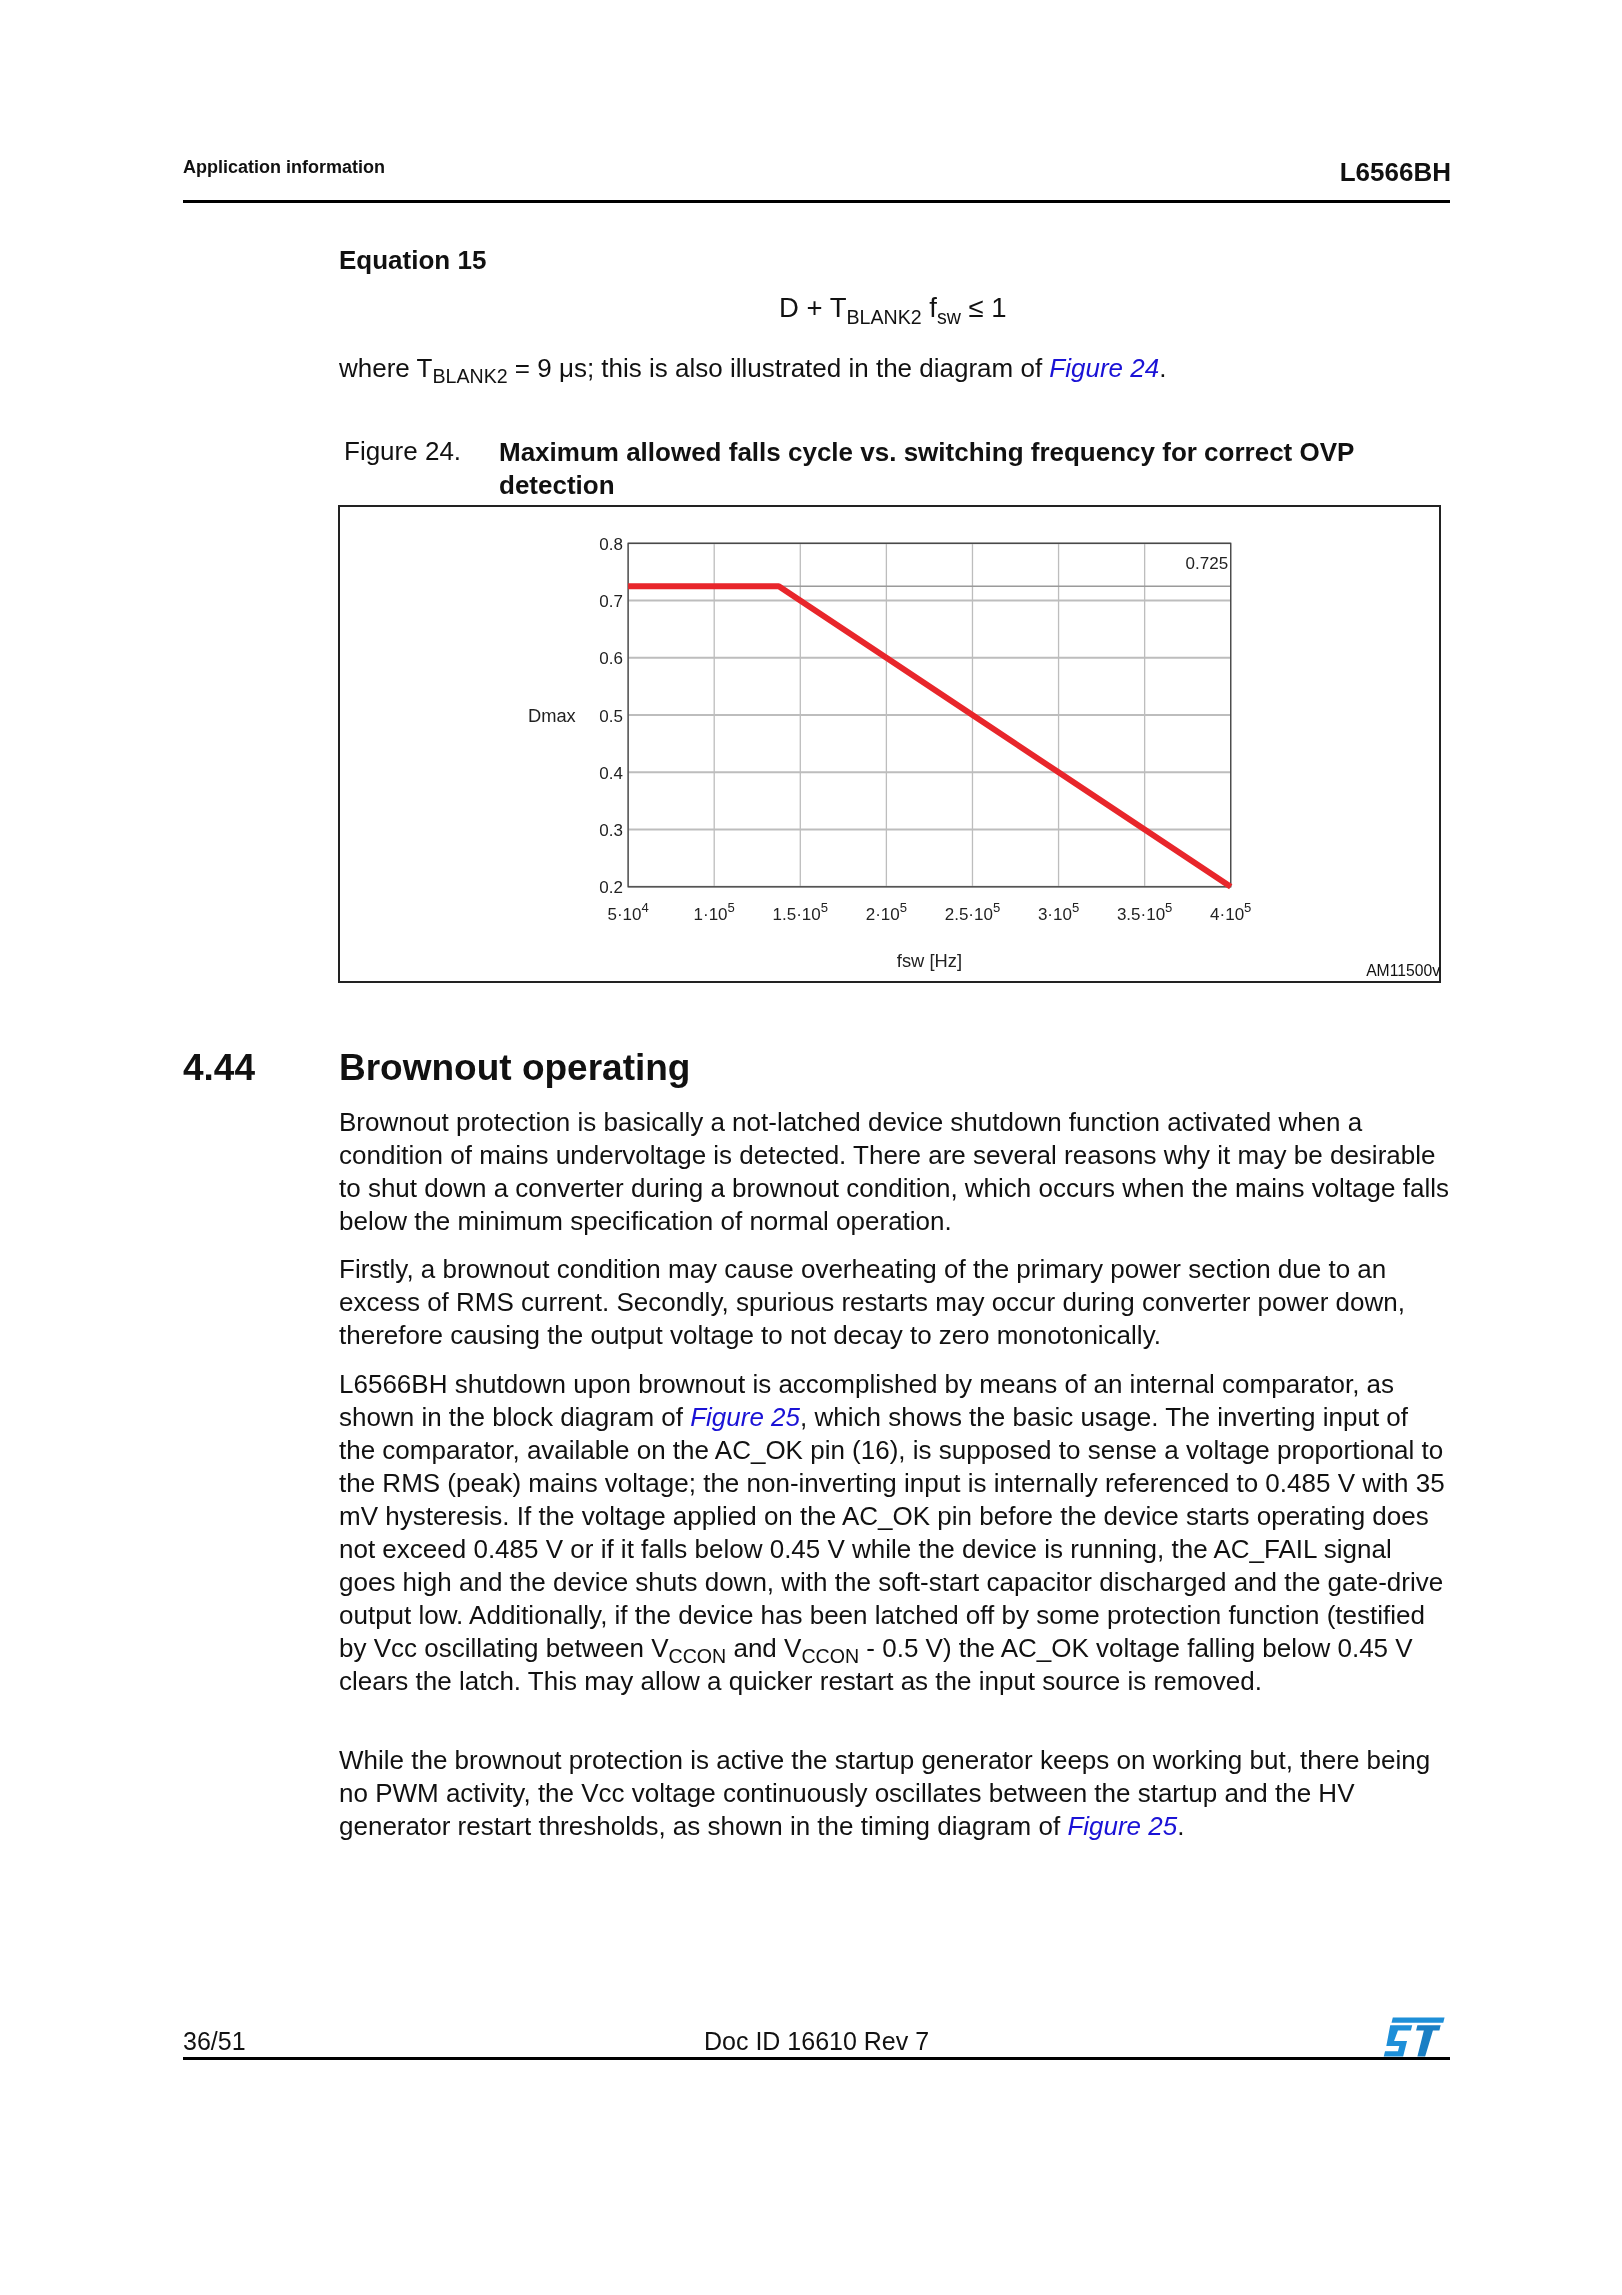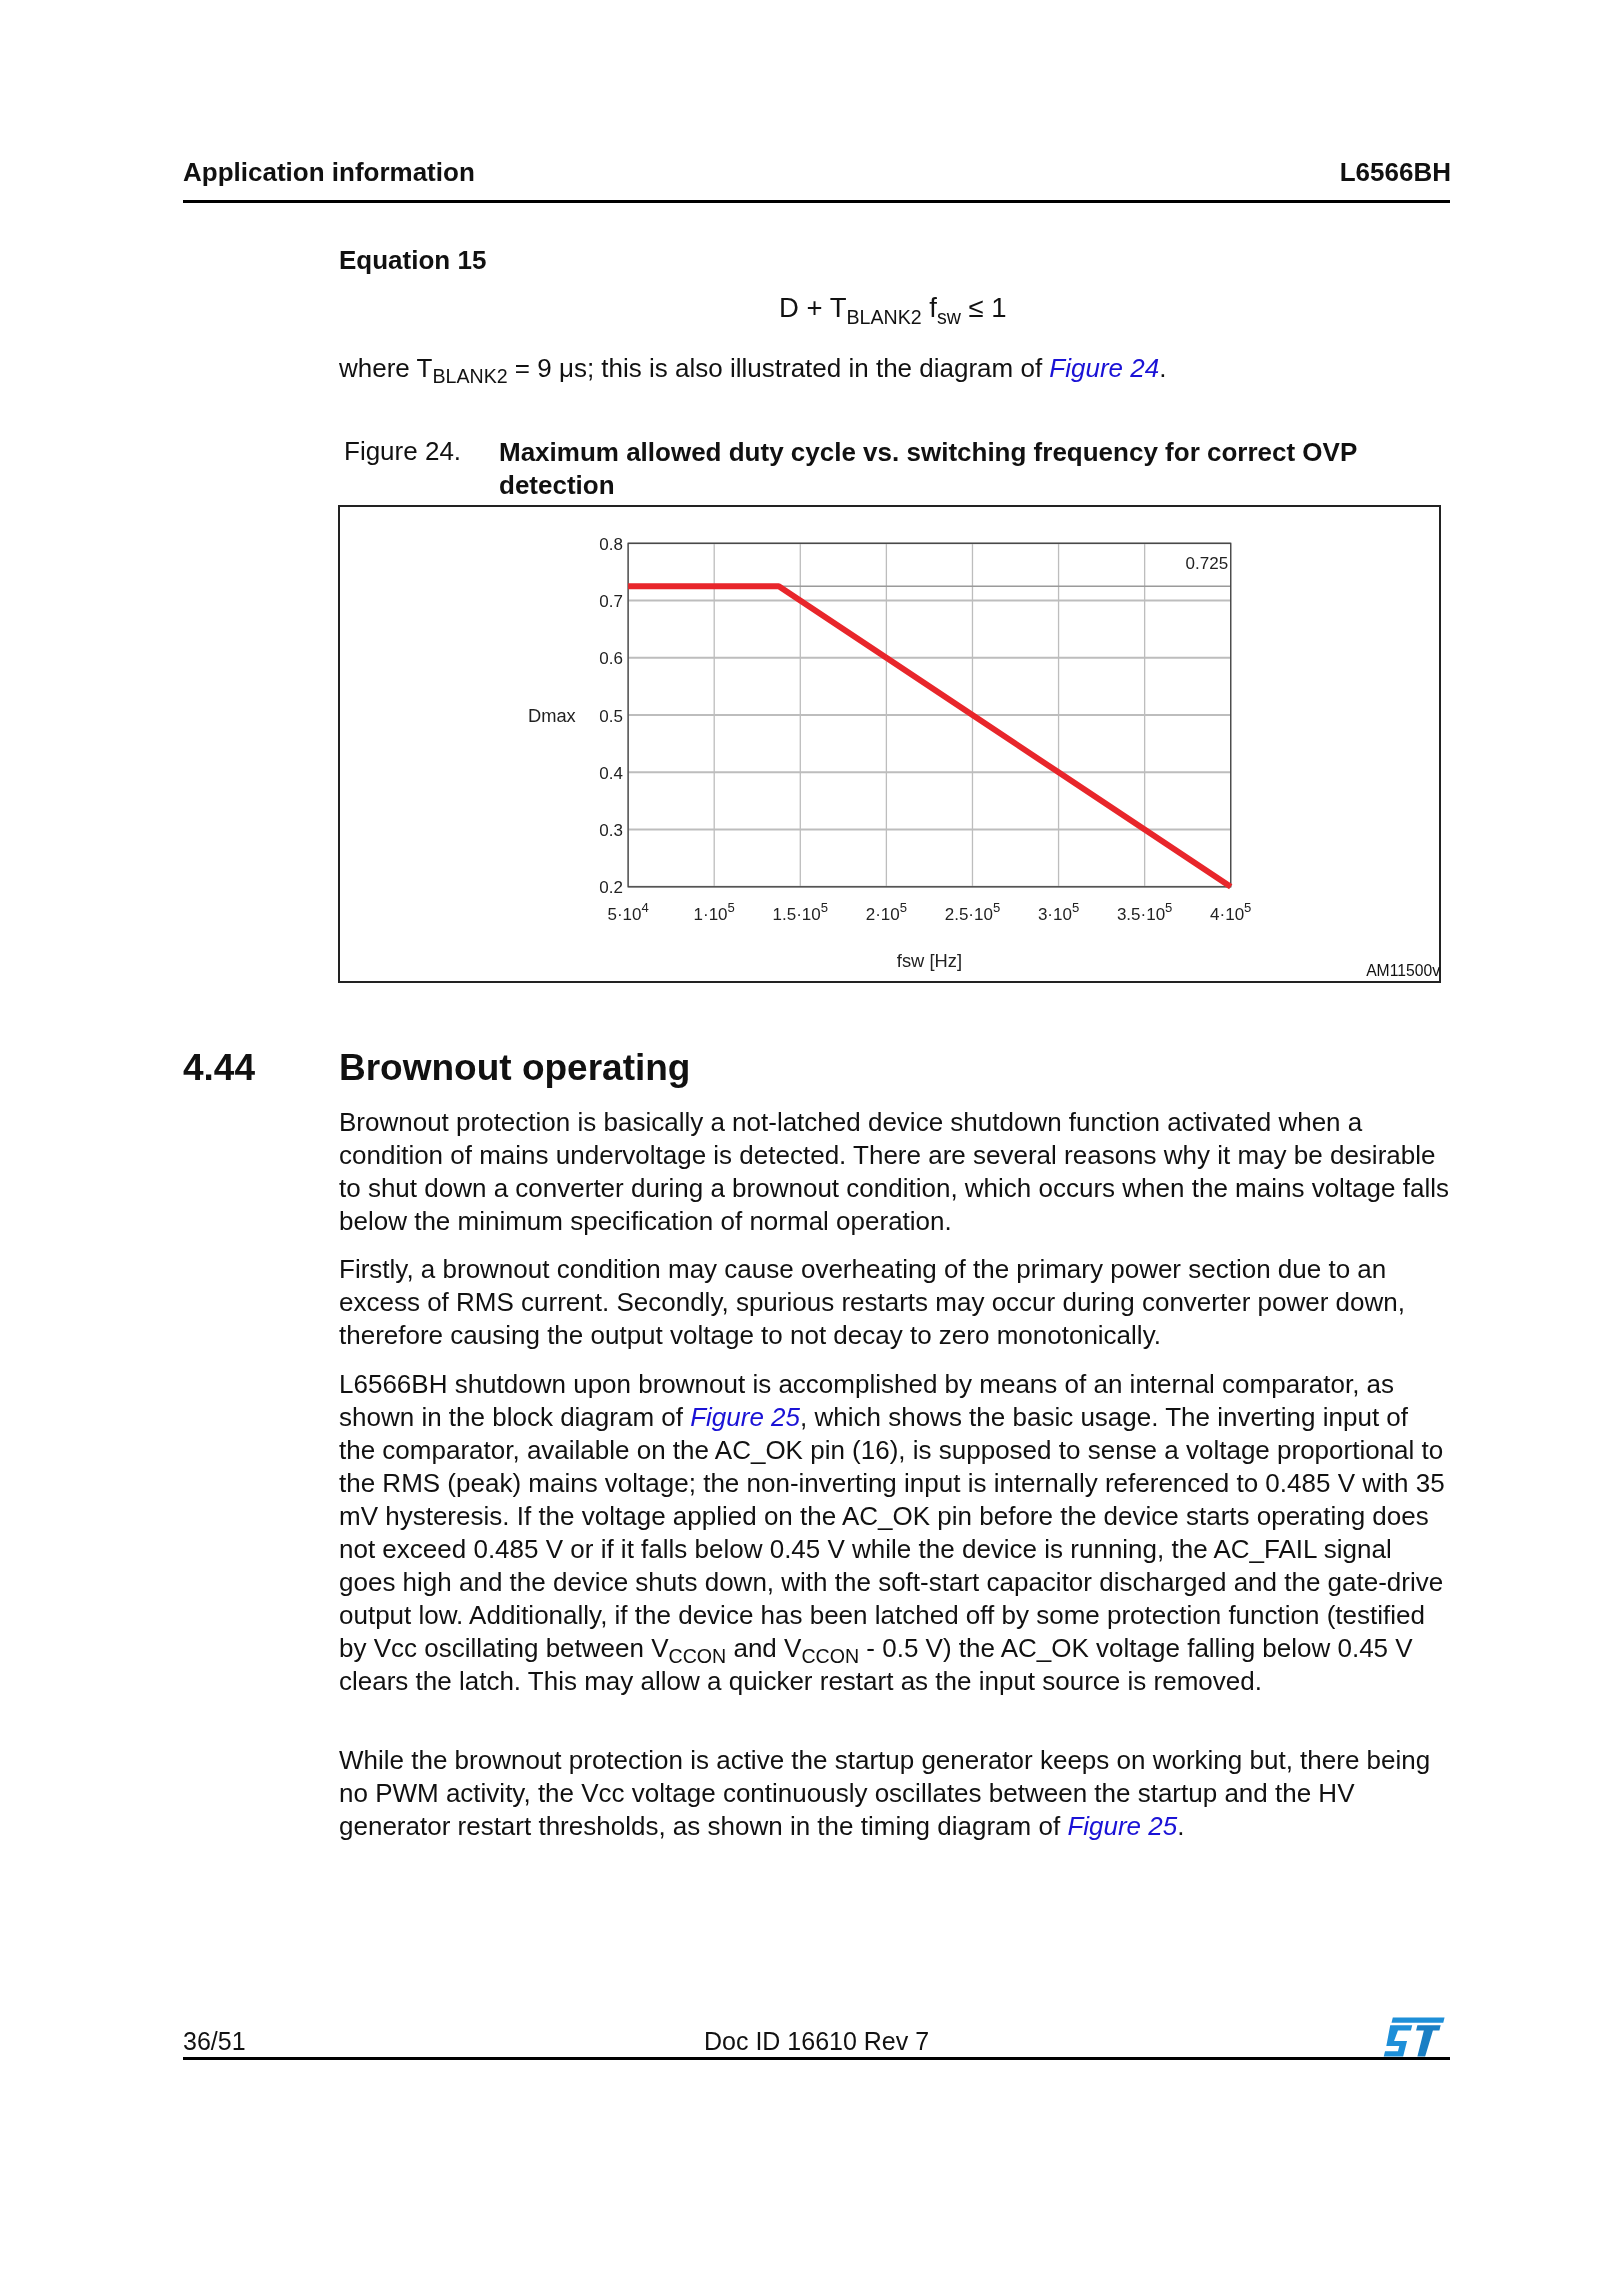--- a/index.html
+++ b/index.html
@@ -1,18 +1,18 @@
 <!DOCTYPE html>
 <html style="font-size:10.5px"><head>
 <meta charset="utf-8">
 <style>
   html, body { margin:0; padding:0; background:#ffffff; }
   body { width:1622px; height:2295px; position:relative; font-family:"Liberation Sans", sans-serif; color:#111; overflow:hidden; }
   .abs { position:absolute; }
-  .hdr-left { left:183px; top:157px; font-size:26px; font-weight:bold;text-align:center; }
+  .hdr-left { left:183px; top:157px; font-size:18px; font-weight:bold;text-align:center; }
   .hdr-right { right:171px; top:157px; font-size:26px; font-weight:bold; }
   .rule { left:183px; width:1267px; height:2.6px; background:#000; }
   .eq-title { left:339px; top:245px; font-size:26px; font-weight:bold; }
   .eq { left:779px; top:292px; font-size:27.5px; }
   .eq sub { font-size:19.6px; }
   .where { left:339px; top:353px; font-size:26px; }
   .where sub { font-size:19.6px; }
   .link { color:#1a12d6; font-style:italic; }
   .fig-num { left:344px; top:436px; font-size:26px; font-weight:normal; }
   .fig-title { left:499px; top:436px; font-size:26px; font-weight:bold; line-height:33px; width:929px; }
@@ -33,21 +33,21 @@
 <div class="abs hdr-left">Application information</div>
 <div class="abs hdr-right">L6566BH</div>
 <div class="abs rule" style="top:200px;"></div>
 
 <div class="abs eq-title">Equation 15</div>
 <div class="abs eq"><span>D + T</span><sub>BLANK2</sub><span> f</span><sub>sw</sub><span>  ≤ 1</span></div>
 
 <div class="abs where"><span>where T</span><sub>BLANK2</sub><span> = 9 μs; this is also illustrated in the diagram of </span><a class="link">Figure 24</a><span>.</span></div>
 
 <div class="abs fig-num">Figure 24.</div>
-<div class="abs fig-title">Maximum allowed duty cycle vs. switching frequency for correct OVP detection</div>
+<div class="abs fig-title">Maximum allowed falls cycle vs. switching frequency for correct OVP detection</div>
 
 <div class="abs fig-box"></div>
 <svg class="chart-svg" width="1622" height="995" id="chart" viewBox="0 0 2479 1520">
     <line x1="960" y1="830" x2="960" y2="1355" stroke="#bdbdbd" stroke-width="2"></line>
     <line x1="1091.5714285714287" y1="830" x2="1091.5714285714287" y2="1355" stroke="#bdbdbd" stroke-width="2"></line>
     <line x1="1223.142857142857" y1="830" x2="1223.142857142857" y2="1355" stroke="#bdbdbd" stroke-width="2"></line>
     <line x1="1354.7142857142858" y1="830" x2="1354.7142857142858" y2="1355" stroke="#bdbdbd" stroke-width="2"></line>
     <line x1="1486.2857142857142" y1="830" x2="1486.2857142857142" y2="1355" stroke="#bdbdbd" stroke-width="2"></line>
     <line x1="1617.857142857143" y1="830" x2="1617.857142857143" y2="1355" stroke="#bdbdbd" stroke-width="2"></line>
     <line x1="1749.4285714285716" y1="830" x2="1749.4285714285716" y2="1355" stroke="#bdbdbd" stroke-width="2"></line>

